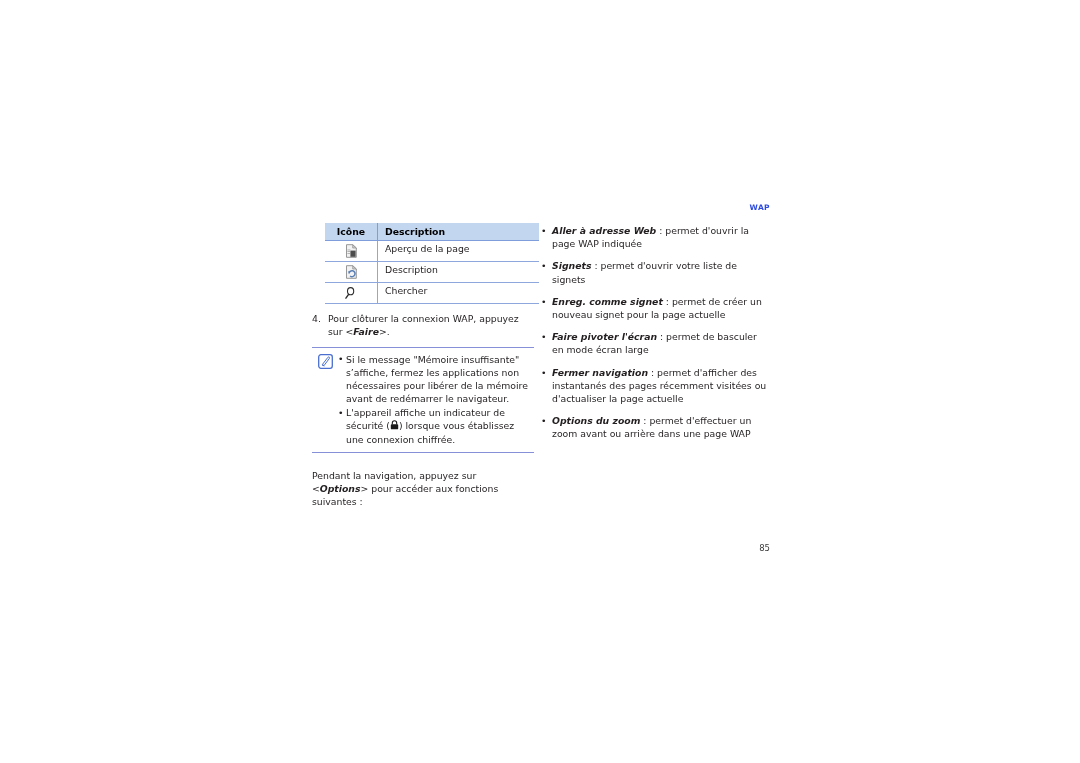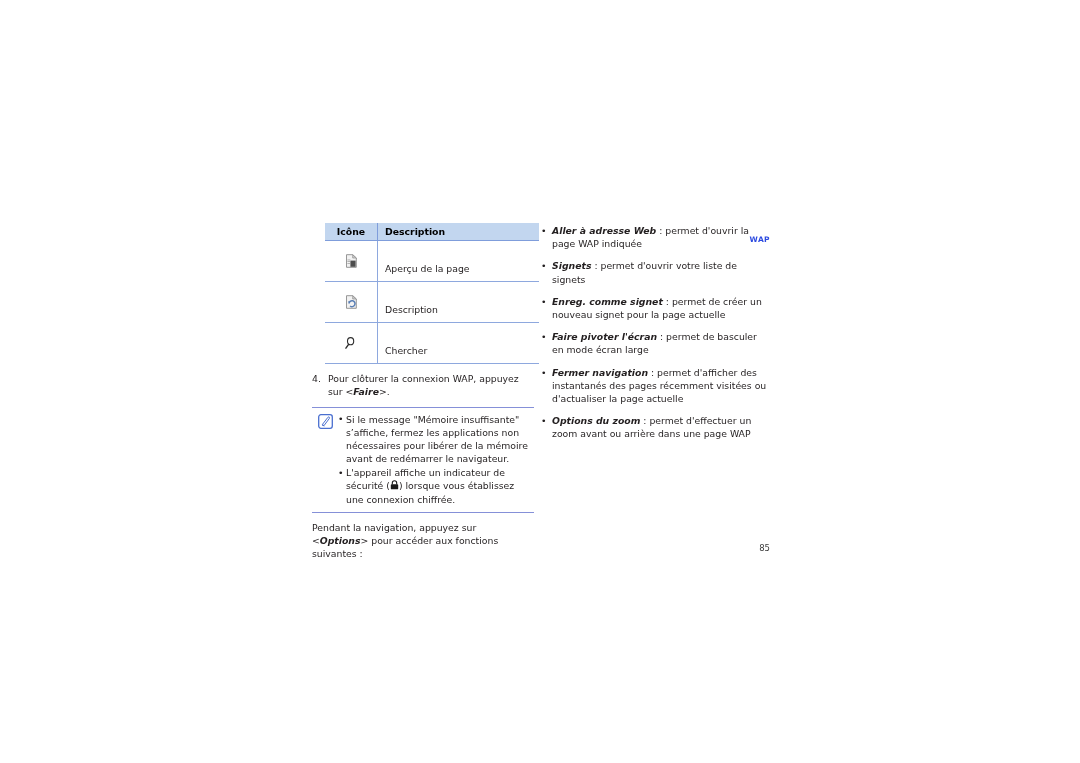--- a/index.html
+++ b/index.html
@@ -27,21 +27,20 @@
   .running-head {
     position: absolute;
     left: 540px;
     top: 203px;
     width: 230px;
     text-align: right;
     font-size: 7.5px;
     font-weight: bold;
     letter-spacing: 0.4px;
     color: #2c4ae0;
-    margin-top: 32px;
   }
 
   
   .col-left {
     position: absolute;
     left: 312px;
     top: 222px;
     width: 222px;
   }
   .col-right {
@@ -75,21 +74,21 @@
     padding-left: 2px;
     padding-right: 2px;
     margin-top: 29px;
   }
   table.icon-table th.th-desc {
     border-left: 1px solid #7f9ddb;
     padding-left: 7px;
   }
   table.icon-table td {
     border-bottom: 1px solid #8ea8de;
-    padding: 20px 5px 4px 5px;
+    padding: 0 5px 4px 5px;
     vertical-align: middle;
     line-height: 1.25;
     font-size: 9.3px;
     height: 16px;
   }
   table.icon-table td.td-icon {
     width: 48px;
     text-align: center;
     padding: 2px 2px;
   }
@@ -148,21 +147,21 @@
     padding-left: 8px;
     margin-bottom: 1px;
   }
   .note-item .dot {
     position: absolute;
     left: 0;
     top: -0.5px;
   }
 
   .after-note {
-    margin-top: 8px;
+    margin-top: 16px;
     font-size: 9.3px;
     line-height: 1.42;
   }
 
   
   .bullet {
     position: relative;
     padding-left: 11px;
     font-size: 9.3px;
     line-height: 1.42;

